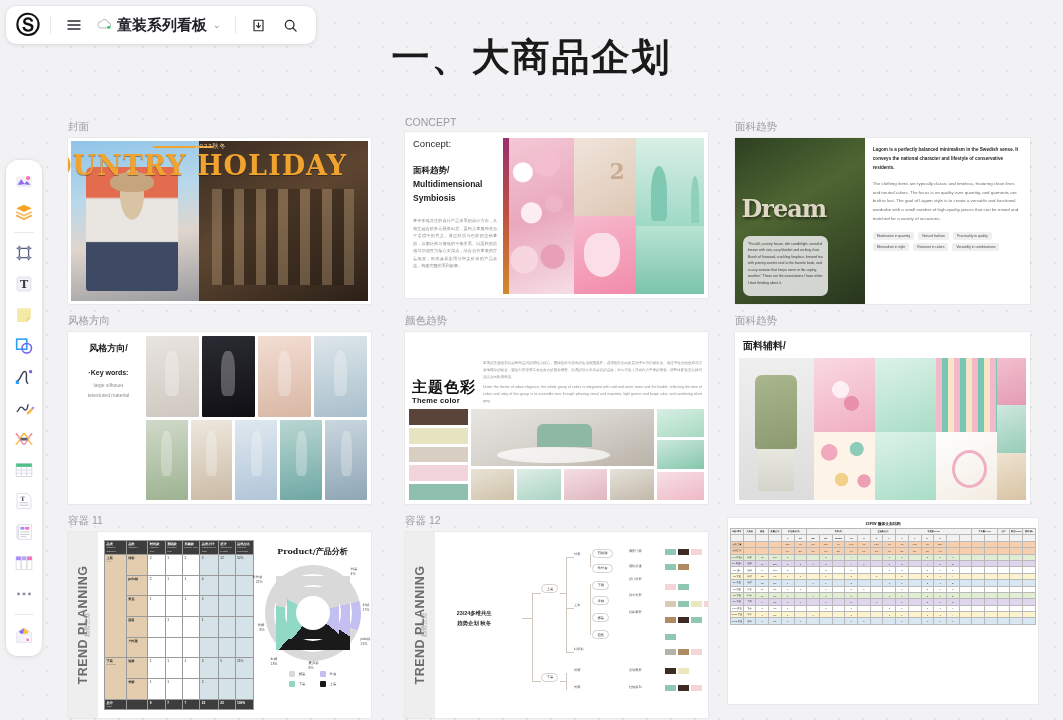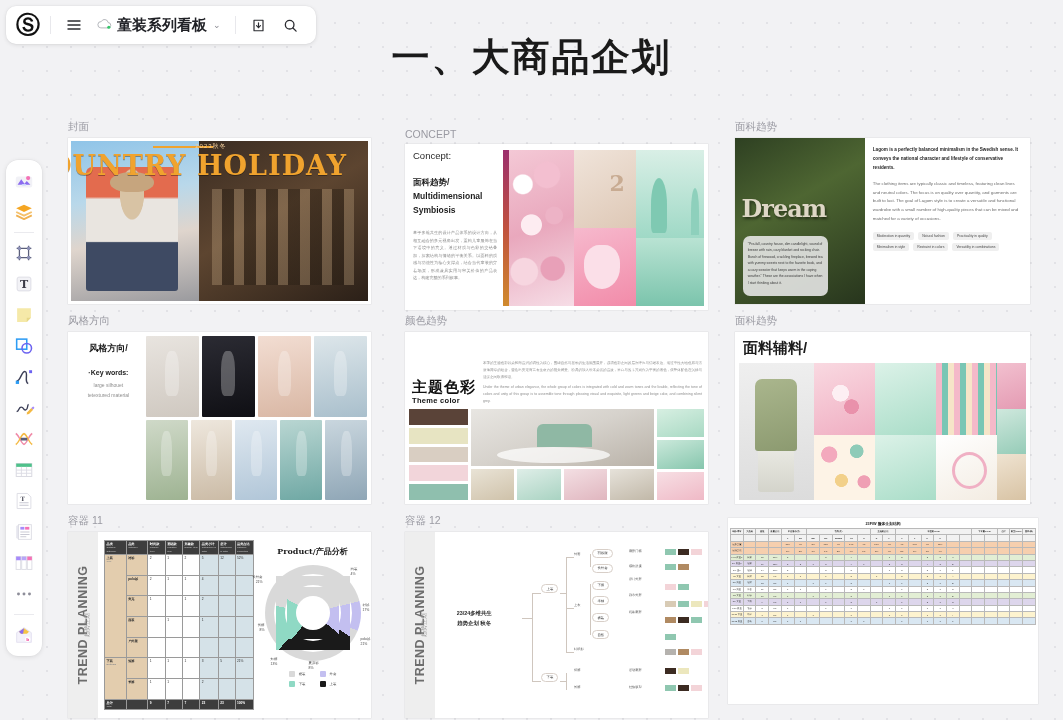--- a/index.html
+++ b/index.html
@@ -252,21 +252,21 @@
     background:rgba(255,255,255,.72); border-radius:50%;
   }
   .colr-strip { display: flex; gap: 3px; height: 34%; }
   .colr-right { flex: 0 0 16%; display: flex; flex-direction: column; gap: 3px; }
   .cgreen1{background:linear-gradient(160deg,#d7efe2,#a8d9c3);}
   .cgreen2{background:linear-gradient(160deg,#cbe9db,#86c6ad);}
   .cpink1{background:linear-gradient(160deg,#f7dfe4,#efb9c6);}
 
   
   .fab { height: 100%; background: #fff; padding: 4px; display: flex; flex-direction: column; }
-  .fab-h { font-size: 15px; font-weight: 700; color: #1c1c1c; padding: 3px 0 5px 4px; }
+  .fab-h { font-size: 10px; font-weight: 700; color: #1c1c1c; padding: 3px 0 5px 4px; }
   .fab-body { flex: 1; display: flex; gap: 0; }
   .fab-model {
     flex: 0 0 26%;
     background: linear-gradient(175deg,#efefef,#dcdcdc);
     position: relative; overflow: hidden;
   }
   .fab-model::after{
     content:""; position:absolute; left:22%; top:12%; width:56%; height:52%;
     background:linear-gradient(165deg,#aab68d,#8c9a70); border-radius:7px 7px 3px 3px;
   }
@@ -569,21 +569,21 @@
         <div class="cover-cat"></div>
       </div>
       <div class="cover-right"></div>
       <div class="cover-rule"></div>
       <div class="cover-kicker">2023秋冬</div>
       <div class="cover-holiday">COUNTRY HOLIDAY</div>
     </div>
   </div>
 </div>
 
-<div class="frame" style="left:405px; top:128px; width:303px;">
+<div class="frame" style="left:405px; top:116px; width:303px;">
   <div class="frame-label">CONCEPT</div>
   <div class="frame-body" style="height:166px;">
     <div class="concept">
       <div class="concept-txt">
         <div class="concept-h">Concept:</div>
         <div class="concept-sub">
           <div>面科趋势/</div>
           <div>Multidimensional</div>
           <div>Symbiosis</div>
         </div>

